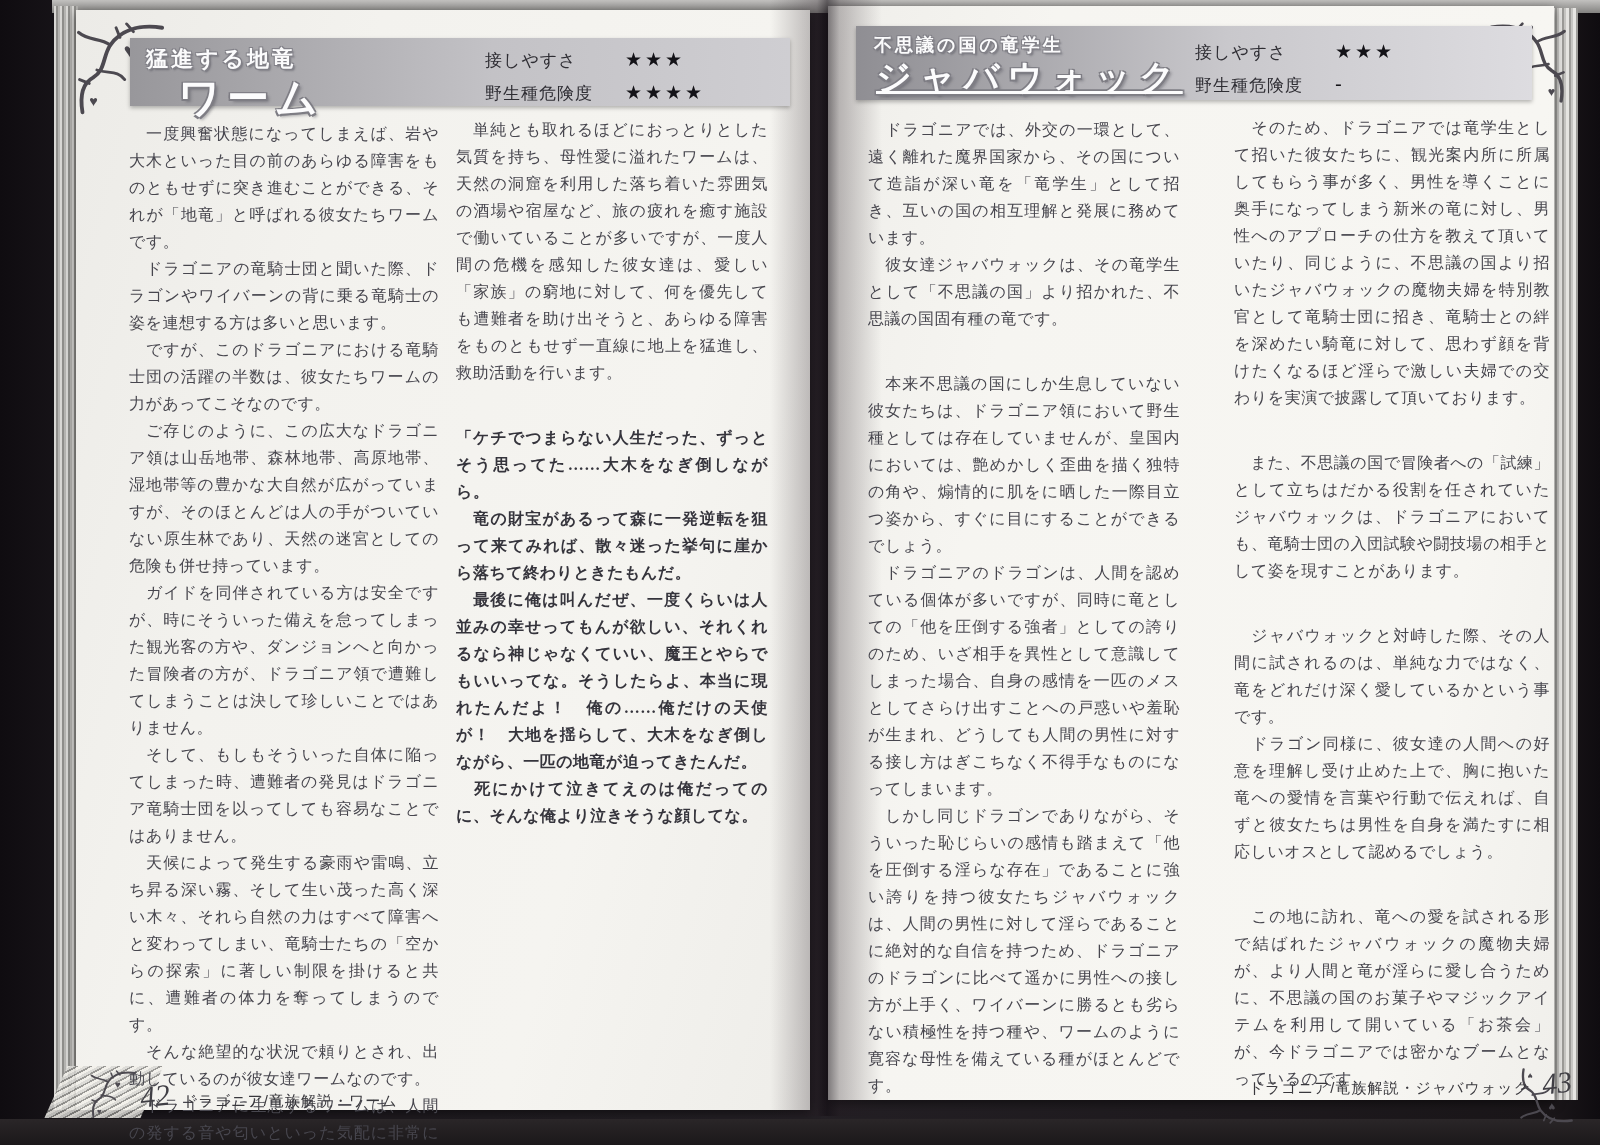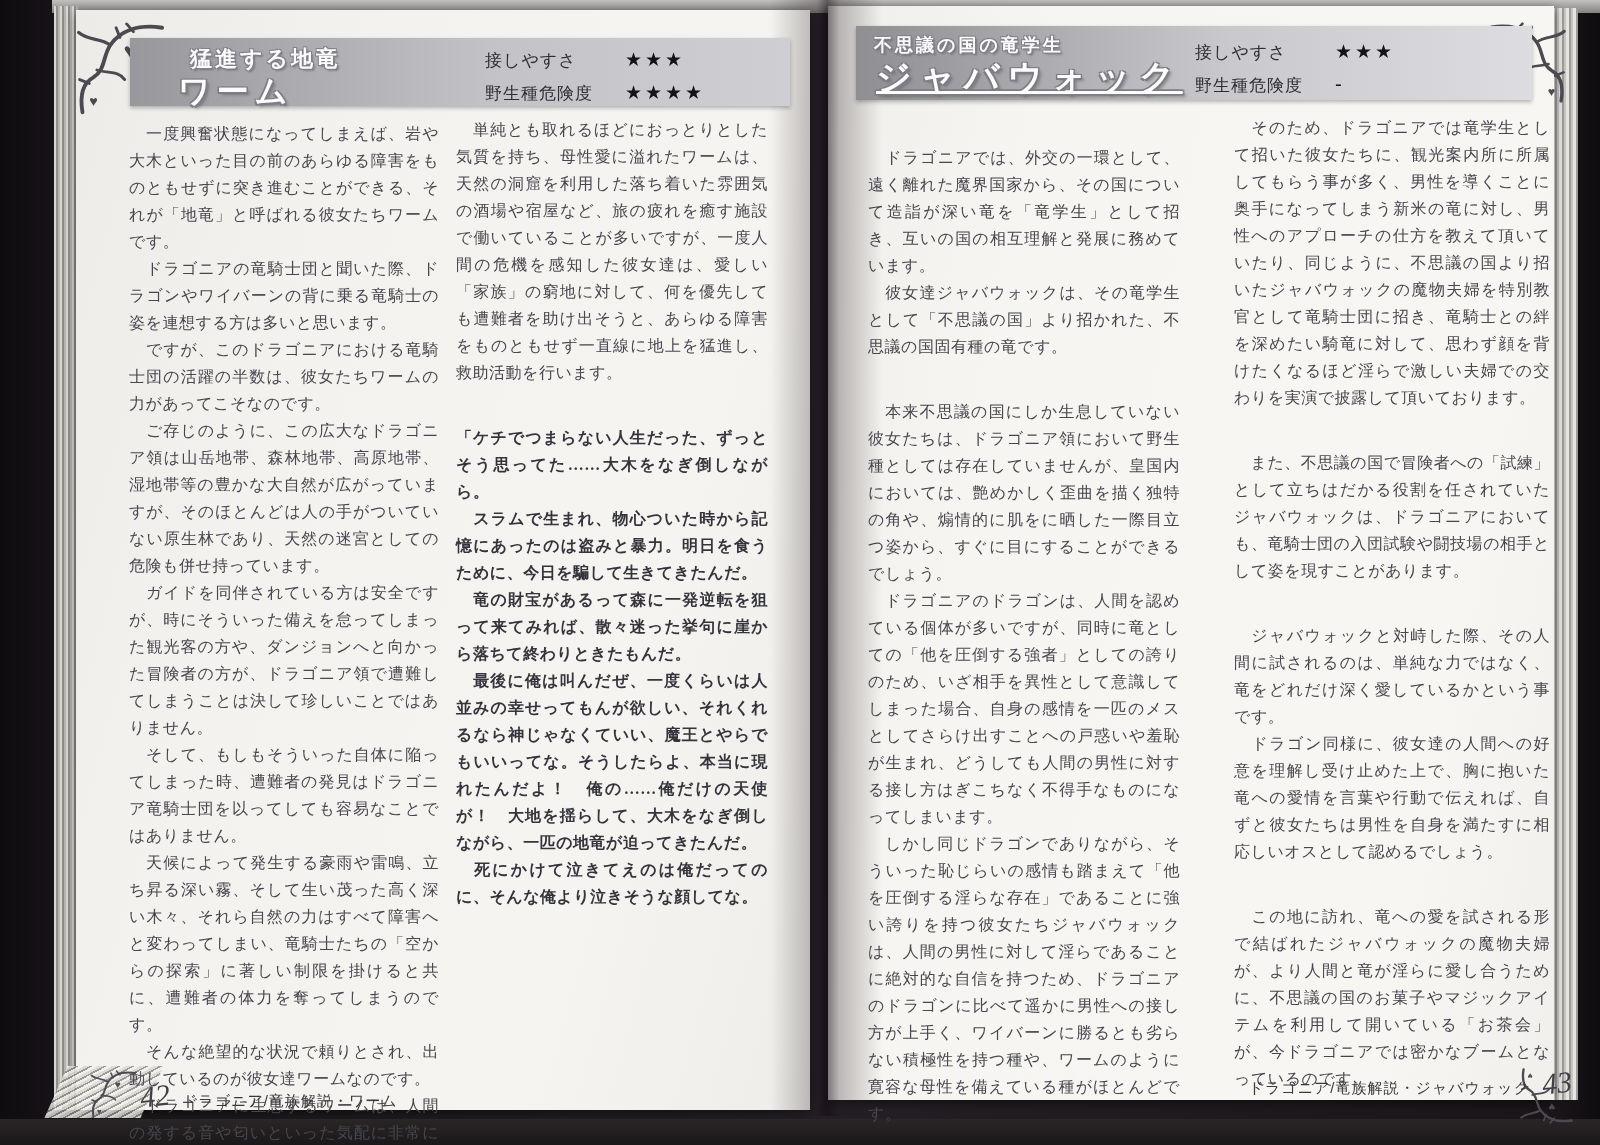--- a/index.html
+++ b/index.html
@@ -30,39 +30,39 @@
 
   .header-bar{position:absolute;box-shadow:0 2px 4px rgba(0,0,0,.28);}
   #left-header{left:130px;top:38px;width:660px;height:68px;
     background:linear-gradient(to right,#98979b 0%,#c3c2c6 55%,#cfced2 100%);}
   #right-header{left:856px;top:26px;width:676px;height:74px;
     background:linear-gradient(to right,#8f8e93 0%,#c9c8cc 55%,#dddce0 100%);}
   .hdr-subtitle{font-weight:bold;color:#fbfbfc;letter-spacing:3px;
     text-shadow:1px 1px 0 #828188,-1px -1px 0 #828188,1px -1px 0 #828188,-1px 1px 0 #828188,2px 2px 2px rgba(60,60,70,.45);}
   .hdr-title{font-weight:bold;color:#fcfcfd;
     text-shadow:1.5px 1.5px 0 #7e7d84,-1.5px -1.5px 0 #7e7d84,1.5px -1.5px 0 #7e7d84,-1.5px 1.5px 0 #7e7d84,3px 3px 3px rgba(60,60,70,.4);}
-  #left-header .hdr-subtitle{padding:6px 0 0 16px;font-size:22px;margin-left:44px;}
-  #left-header .hdr-title{padding:0 0 0 48px;font-size:32px;margin-top:-4px;letter-spacing:6px;}
+  #left-header .hdr-subtitle{padding:6px 0 0 16px;font-size:22px;}
+  #left-header .hdr-title{padding:0 0 0 48px;font-size:42px;margin-top:-4px;letter-spacing:6px;}
   #right-header .hdr-subtitle{padding:7px 0 0 18px;font-size:18px;}
   #right-header .hdr-title{padding:0 0 0 20px;font-size:35px;margin-top:-3px;letter-spacing:8px;text-decoration:underline;}
 
   .stats{position:absolute;}
   #left-header .stats{left:355px;top:10px;}
   #right-header .stats{left:339px;top:14px;}
   .stat-row{display:flex;align-items:baseline;margin-bottom:9px;}
   .stat-label{width:126px;font-size:17px;color:#2e2d33;letter-spacing:1px;}
   .stat-value{font-size:19px;color:#141318;letter-spacing:3px;margin-left:14px;
     font-family:"DejaVu Sans","Liberation Sans",sans-serif;}
 
   .col{position:absolute;font-size:16px;line-height:27px;text-align:justify;
     color:#47464e;letter-spacing:.5px;}
   .col p{margin:0;text-indent:0;}
   #left-col-1{left:129px;top:120px;width:310px;}
   #left-col-2{left:456px;top:116px;width:312px;}
-  #right-col-1{left:868px;top:116px;width:312px;margin-top:28px;}
+  #right-col-1{left:868px;top:116px;width:312px;}
   #right-col-2{left:1202px;top:114px;width:316px;margin-left:32px;}
   .gap-lg{height:38px;}
   .quote{color:#35343c;font-weight:600;}
 
   .footer{position:absolute;display:flex;align-items:baseline;color:#333236;}
   #left-footer{left:86px;top:1056px;}
   #right-footer{right:28px;top:1066px;}
   .page-num{font-size:30px;font-style:italic;color:#403f45;
     font-family:"Liberation Serif",serif;transform:rotate(-6deg);display:inline-block;}
   .footer-label{font-size:15px;margin:0 12px;color:#39383d;
@@ -157,21 +157,20 @@
     <p>　そして、もしもそういった自体に陥ってしまった時、遭難者の発見はドラゴニア竜騎士団を以ってしても容易なことではありません。</p>
     <p>　天候によって発生する豪雨や雷鳴、立ち昇る深い霧、そして生い茂った高く深い木々、それら自然の力はすべて障害へと変わってしまい、竜騎士たちの「空からの探索」に著しい制限を掛けると共に、遭難者の体力を奪ってしまうのです。</p>
     <p>　そんな絶望的な状況で頼りとされ、出動しているのが彼女達ワームなのです。</p>
     <p>　ドラゴニアに生息するワームは、人間の発する音や匂いといった気配に非常に敏感になっており、人間が遭難してしまった際に上げる助けを求める声、疲労から来る乱れた呼吸、怪我での出血の匂い、それらのひとつひとつから人間の危機を感知することが可能なのです。</p>
   </div>
 
   <div class="col" id="left-col-2">
     <p>　単純とも取れるほどにおっとりとした気質を持ち、母性愛に溢れたワームは、天然の洞窟を利用した落ち着いた雰囲気の酒場や宿屋など、旅の疲れを癒す施設で働いていることが多いですが、一度人間の危機を感知した彼女達は、愛しい「家族」の窮地に対して、何を優先しても遭難者を助け出そうと、あらゆる障害をものともせず一直線に地上を猛進し、救助活動を行います。</p>
     <div class="gap-lg"></div>
     <p class="quote">「ケチでつまらない人生だった、ずっとそう思ってた……大木をなぎ倒しながら。</p>
-    <p class="quote">　スラムで生まれ、物心ついた時から記憶にあったのは盗みと暴力。明日を食うために、今日を騙して生きてきたんだ。</p>
     <p class="quote">　竜の財宝があるって森に一発逆転を狙って来てみれば、散々迷った挙句に崖から落ちて終わりときたもんだ。</p>
     <p class="quote">　最後に俺は叫んだぜ、一度くらいは人並みの幸せってもんが欲しい、それくれるなら神じゃなくていい、魔王とやらでもいいってな。そうしたらよ、本当に現れたんだよ！　俺の……俺だけの天使が！　大地を揺らして、大木をなぎ倒しながら、一匹の地竜が迫ってきたんだ。</p>
     <p class="quote">　死にかけて泣きてえのは俺だってのに、そんな俺より泣きそうな顔してな。</p>
 
   </div>
 
   <div class="col" id="right-col-1">
     <p>　ドラゴニアでは、外交の一環として、遠く離れた魔界国家から、その国について造詣が深い竜を「竜学生」として招き、互いの国の相互理解と発展に務めています。</p>
     <p>　彼女達ジャバウォックは、その竜学生として「不思議の国」より招かれた、不思議の国固有種の竜です。</p>
     <div class="gap-lg"></div>

